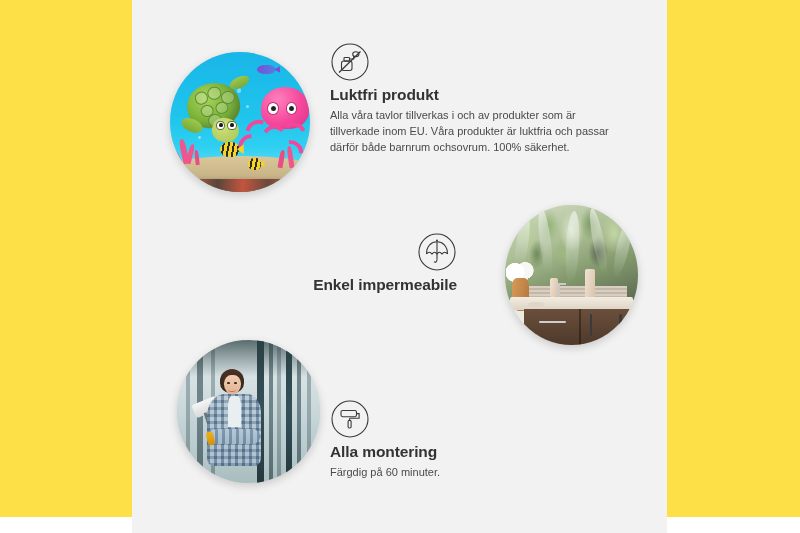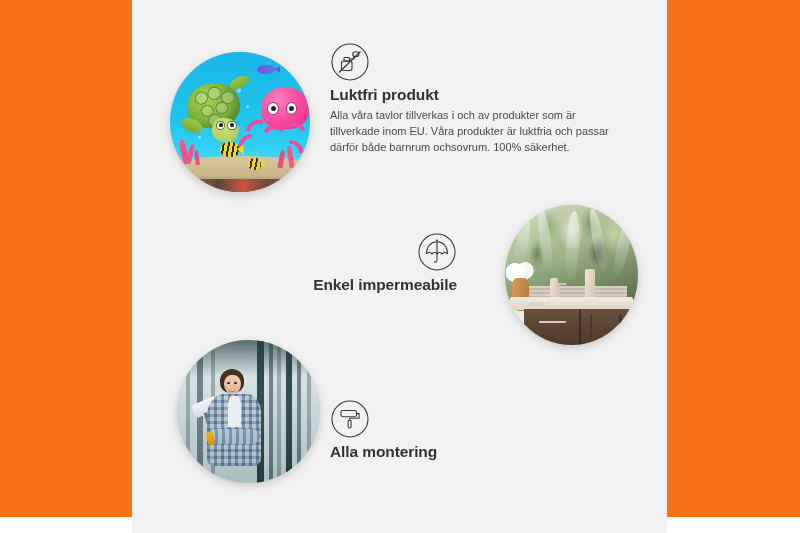--- a/index.html
+++ b/index.html
@@ -11,21 +11,21 @@
     height: 533px;
     background: #ffffff;
     font-family: "Liberation Sans", sans-serif;
     overflow: hidden;
   }
 
   #stage {
     position: relative;
     width: 800px;
     height: 517px;
-    background: #f97316;
+    background: #fde047;
   }
 
   
   .panel {
     position: absolute;
     left: 132px;
     top: 0;
     width: 535px;
     height: 533px;
     background: #f2f2f2;
@@ -502,15 +502,16 @@
     <div class="icon-wrap">
       <svg viewBox="0 0 40 40">
         <circle cx="20" cy="20" r="18" fill="none" stroke="#3a3a3a" stroke-width="1.1"></circle>
         <rect x="11" y="11.5" width="15.5" height="6.2" rx="1.6" fill="none" stroke="#3a3a3a" stroke-width="1.1"></rect>
         <path d="M26.5 14.6 h2.6 v4.6 h-9.5" fill="none" stroke="#3a3a3a" stroke-width="1.1"></path>
         <line x1="19.6" y1="19.2" x2="19.6" y2="21.4" stroke="#3a3a3a" stroke-width="1.1"></line>
         <rect x="18.1" y="21.4" width="3" height="7.6" rx="1.2" fill="none" stroke="#3a3a3a" stroke-width="1.1"></rect>
       </svg>
     </div>
     <div class="f-title">Alla montering</div>
+    <div class="f-desc">Färgdig på 60 minuter.</div>
   </div>
 
 </div>
 
 </body></html>

